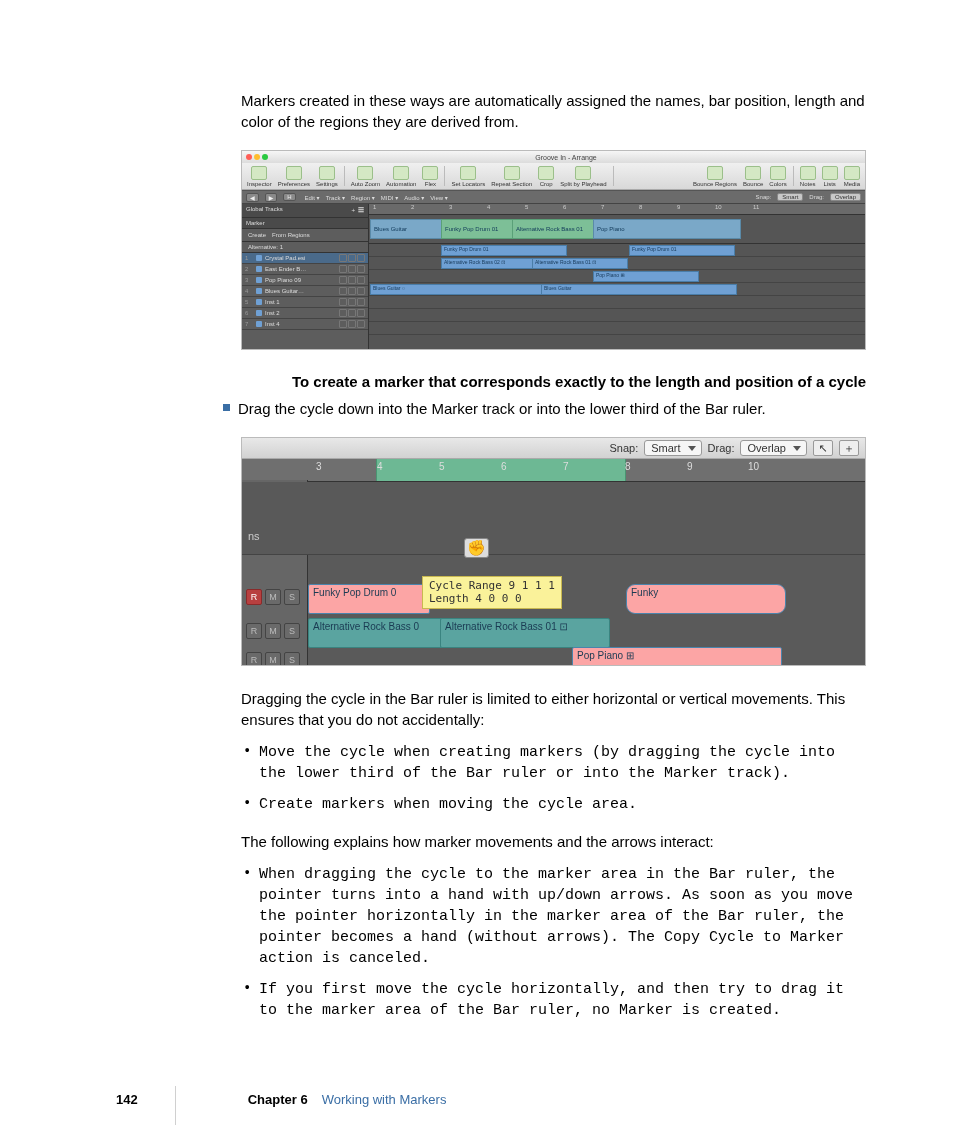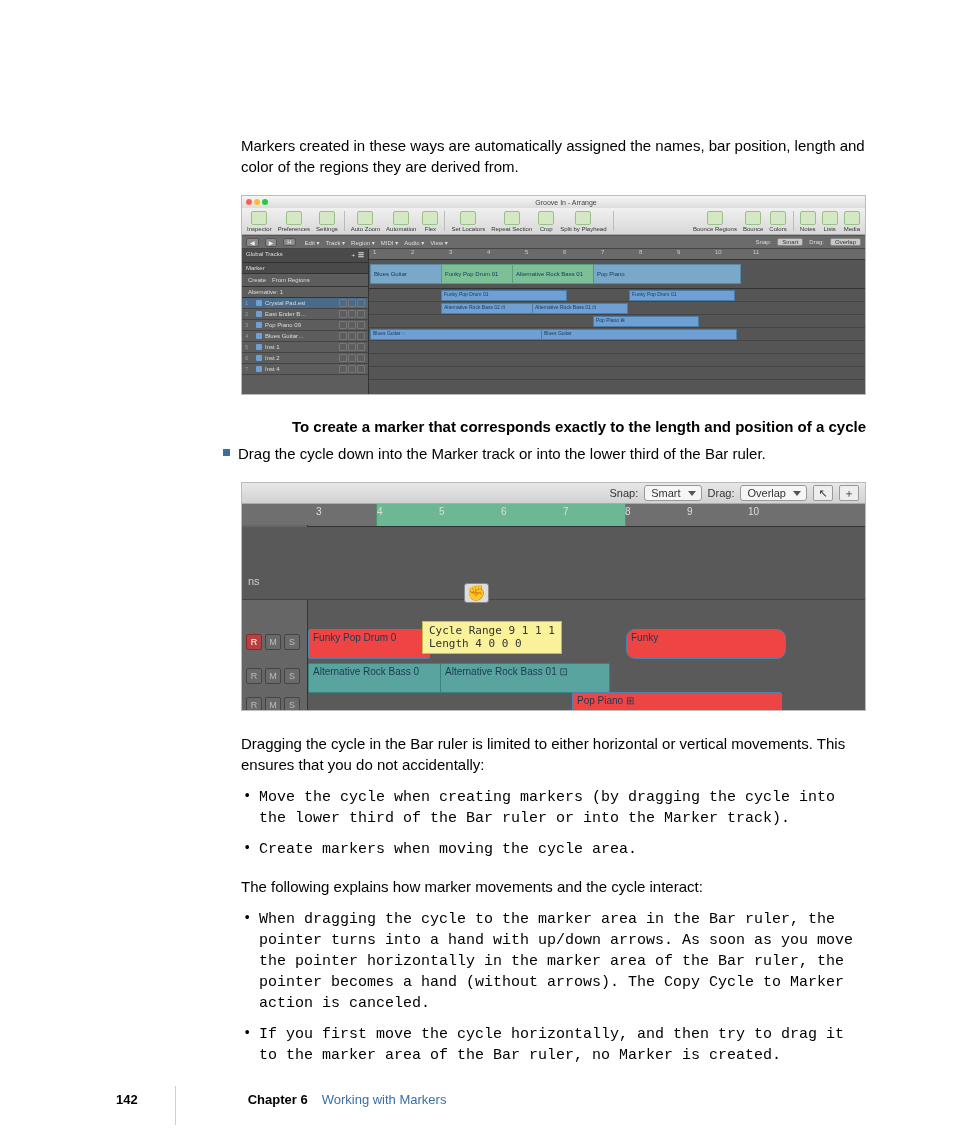--- a/index.html
+++ b/index.html
@@ -7,21 +7,21 @@
     padding: 0;
     font-family: "Myriad Pro", "Helvetica Neue", Arial, sans-serif;
     font-size: 15px;
     color: #000;
     width: 954px;
     height: 1145px;
     background: #fff;
     position: relative;
   }
   .page {
-    padding: 120px 88px 0 241px;
+    padding: 75px 88px 0 241px;
   }
   .intro-para {
     line-height: 1.4;
     margin-bottom: 18px;
   }
   .figure {
     border: 1px solid #bbb;
     margin-bottom: 22px;
     background: #555;
   }
@@ -156,21 +156,21 @@
   .fig2 .trackrow.r3{top:207px;}
   .fig2 .rms{position:absolute;left:4px;display:flex;gap:3px;}
   .fig2 .rms span{width:14px;height:14px;background:#6a6a6a;border:1px solid #444;border-radius:2px;color:#bbb;font-size:9px;text-align:center;line-height:14px;}
   .fig2 .rms .R.on{background:#b84040;border-color:#8a2a2a;color:#fff;}
   .fig2 .clip{
     position:absolute;height:24px;top:2px;
     font-size:10px;color:#1a3a52;padding:2px 4px;
     white-space:nowrap;overflow:hidden;
     border-radius:2px;
   }
-  .fig2 .clip.blue{background:#ef4444;border:1px solid #4a84ac;}
+  .fig2 .clip.blue{background:#fca5a5;border:1px solid #4a84ac;}
   .fig2 .clip.teal{background:#5aa4a0;border:1px solid #3a8480;}
   .fig2 .tooltip{
     position:absolute;top:138px;left:180px;
     background:#faf29a;border:1px solid #c8b850;
     font-family:monospace;font-size:11px;color:#333;
     padding:2px 6px;line-height:1.2;z-index:5;
   }
   .fig2 .hand{
     position:absolute;top:100px;left:222px;
     font-size:15px;color:#222;
@@ -519,21 +519,21 @@
         </div>
       <div class="clip blue" style="left:330px;width:200px;">Pop Piano ⊞</div>
     </div>
   </div>
 
   <p class="body-para">Dragging the cycle in the Bar ruler is limited to either horizontal or vertical movements. This ensures that you do not accidentally:</p>
   <ul class="dotlist" id="list1">
       <li>Move the cycle when creating markers (by dragging the cycle into the lower third of the Bar ruler or into the Marker track).</li>
       <li>Create markers when moving the cycle area.</li>
     </ul>
-  <p class="body-para">The following explains how marker movements and the cycle interact:</p>
+  <p class="body-para">The following explains how marker movements and the arrows interact:</p>
   <ul class="dotlist" id="list2">
       <li>When dragging the cycle to the marker area in the Bar ruler, the pointer turns into a hand with up/down arrows. As soon as you move the pointer horizontally in the marker area of the Bar ruler, the pointer becomes a hand (without arrows). The Copy Cycle to Marker action is canceled.</li>
       <li>If you first move the cycle horizontally, and then try to drag it to the marker area of the Bar ruler, no Marker is created.</li>
     </ul>
 
 </div>
 
 <div class="footer">
   <div class="rule"></div>
   <span class="pagenum">142</span>

